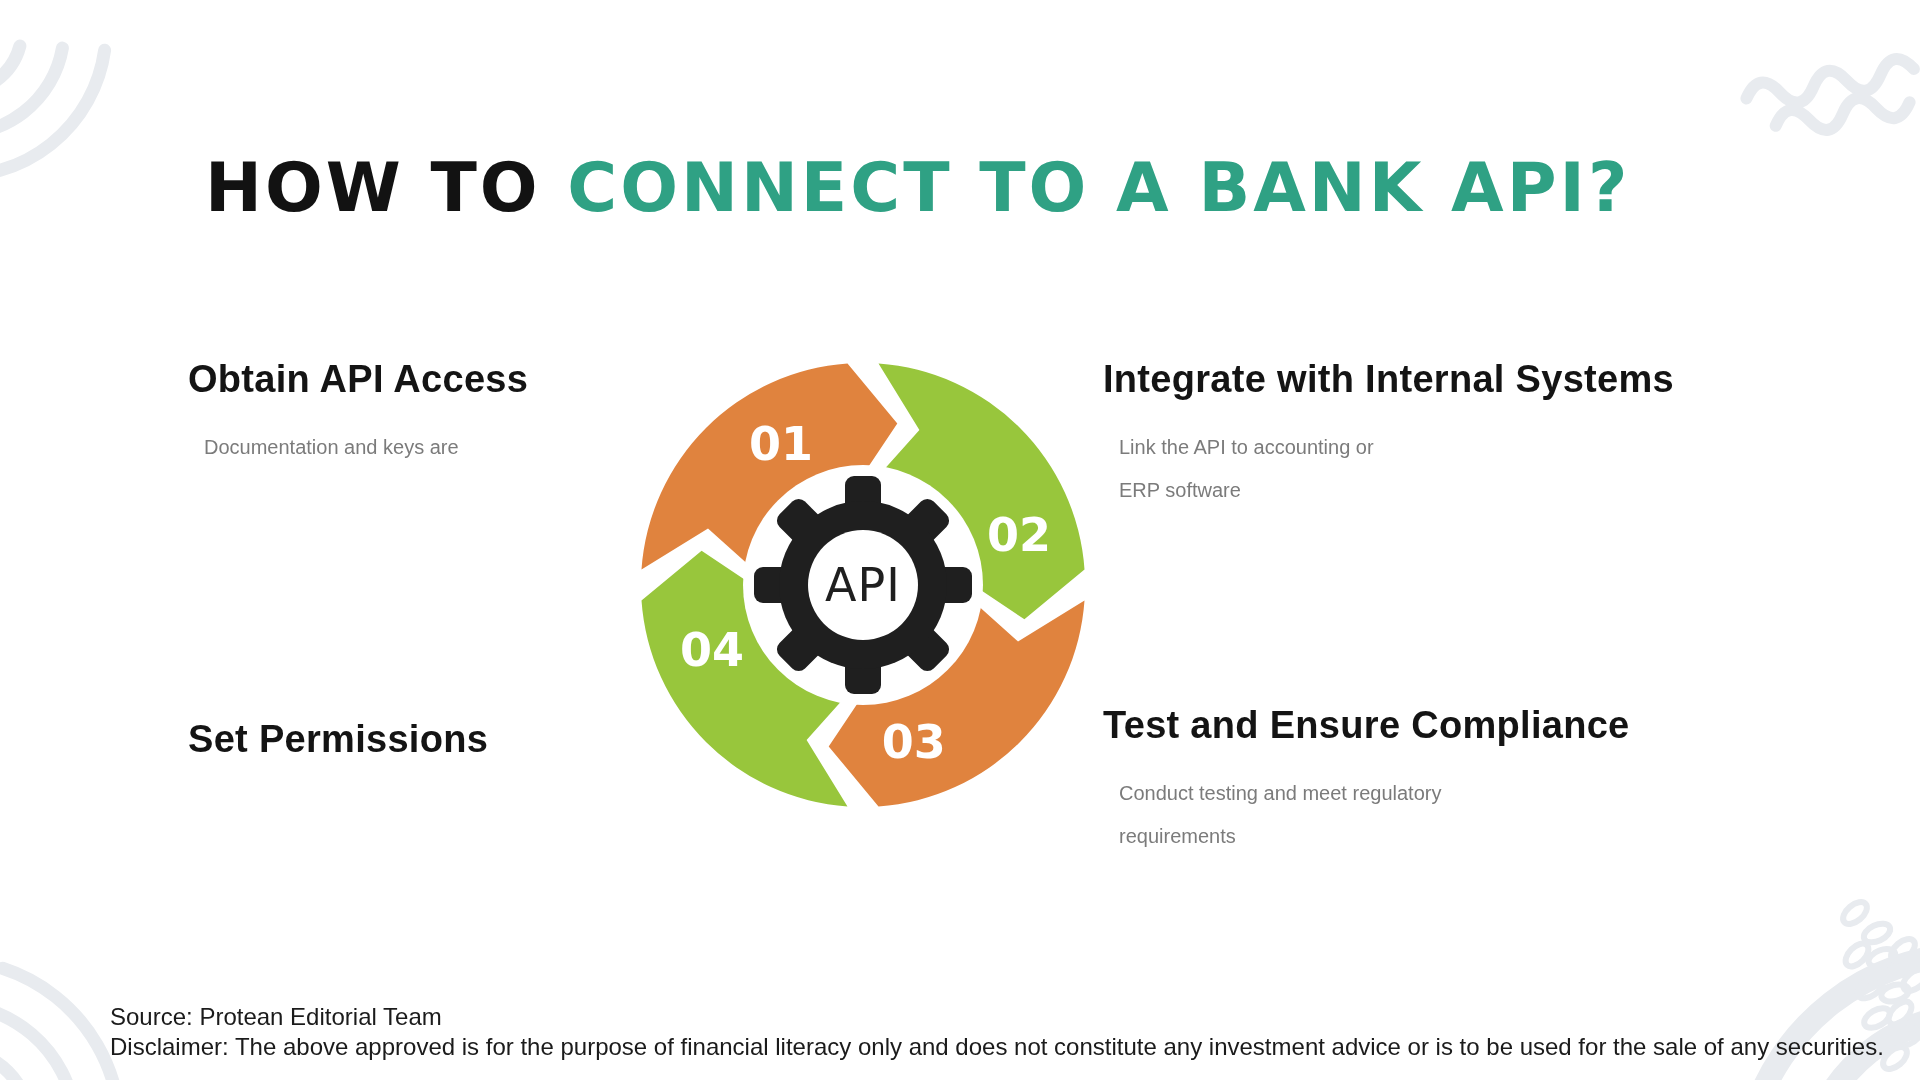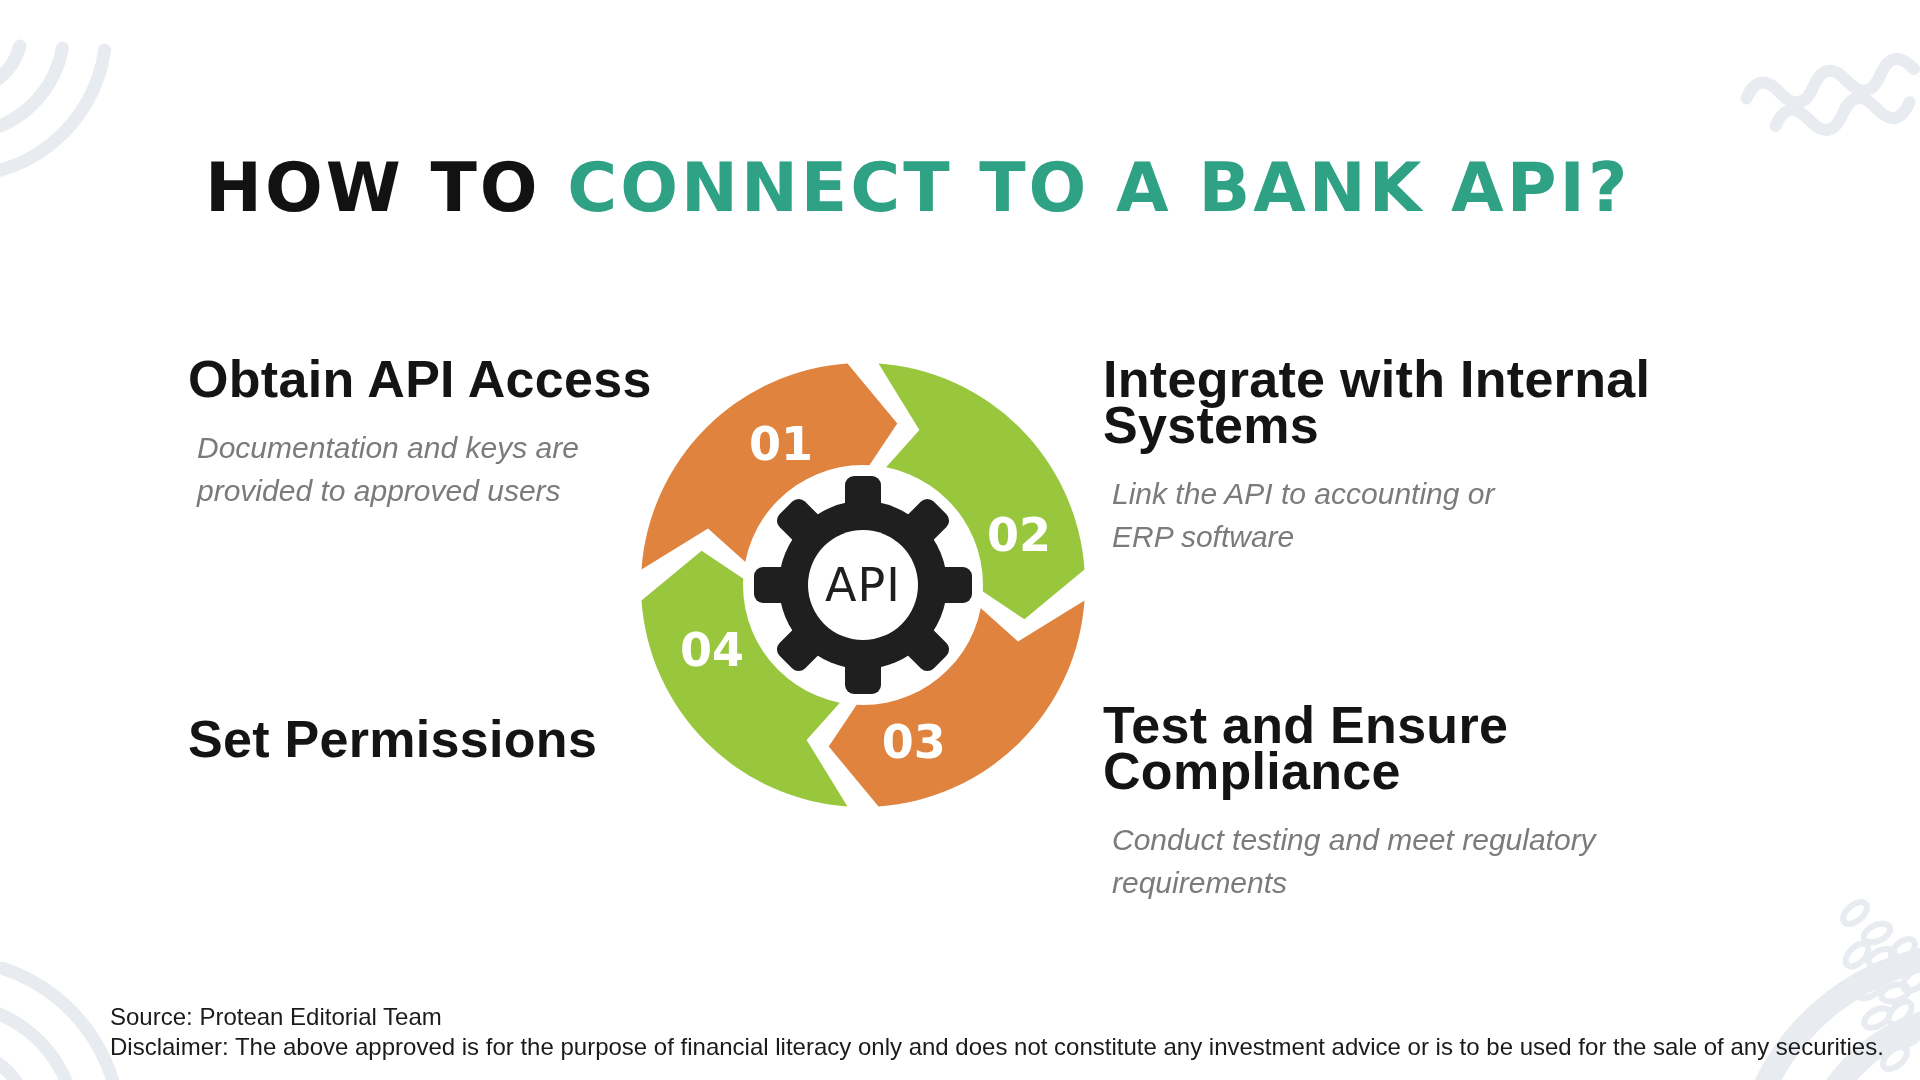--- a/index.html
+++ b/index.html
@@ -22,23 +22,23 @@
     position:absolute;left:205px;top:148px;margin:0;white-space:nowrap;
     font-family:"DejaVu Sans", sans-serif;font-weight:bold;
     font-size:68px;line-height:80px;letter-spacing:3px;color:#121212;
   }
   .title .hl{color:var(--accent);}
 
   
   .step-block{position:absolute;width:660px;}
   .step-block h2{
     margin:0 0 24px 0;font-family:"Liberation Sans", sans-serif;font-weight:bold;
-    font-size:52px;line-height:46px;color:var(--heading);letter-spacing:0.3px;
+    font-size:38px;line-height:46px;color:var(--heading);letter-spacing:0.3px;
   }
-  .step-block p{margin:9px;font-size:30px;line-height:43px;color:var(--body);font-style:italic;}
+  .step-block p{margin:16px;font-size:20px;line-height:43px;color:var(--body);}
   .step-block p span{display:block;}
   .pos-tl{left:188px;top:356px;}
   .pos-tr{left:1103px;top:356px;}
   .pos-br{left:1103px;top:702px;}
   .pos-bl{left:188px;top:716px;}
 
   
   .diagram{position:absolute;left:613px;top:335px;width:500px;height:500px;}
   .segment-number{
     font-family:"DejaVu Sans", sans-serif;font-weight:bold;font-size:46px;
@@ -93,21 +93,20 @@
       </g>
     </g>
   </svg>
 
   <h1 class="title"><span>HOW TO </span><span class="hl">CONNECT TO A BANK API?</span></h1>
 
   <section class="step-block pos-tl">
     <h2>Obtain API Access</h2>
     <p>
         <span>Documentation and keys are</span>
-        <span>provided to approved users</span>
       </p>
   </section>
 
   <section class="step-block pos-tr">
     <h2>Integrate with Internal Systems</h2>
     <p>
         <span>Link the API to accounting or</span>
         <span>ERP software</span>
       </p>
   </section>

